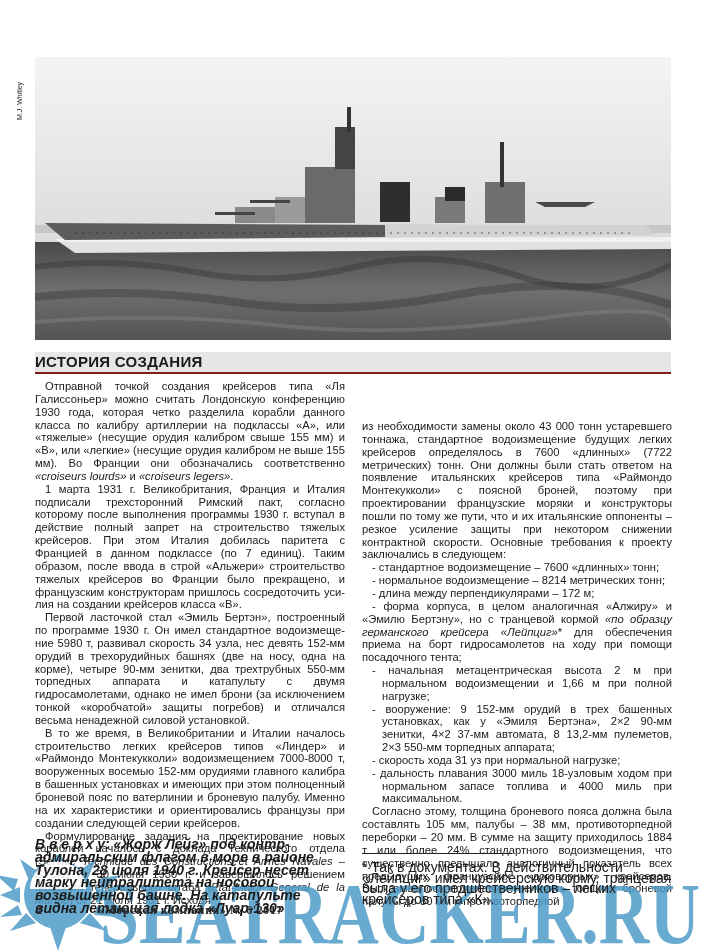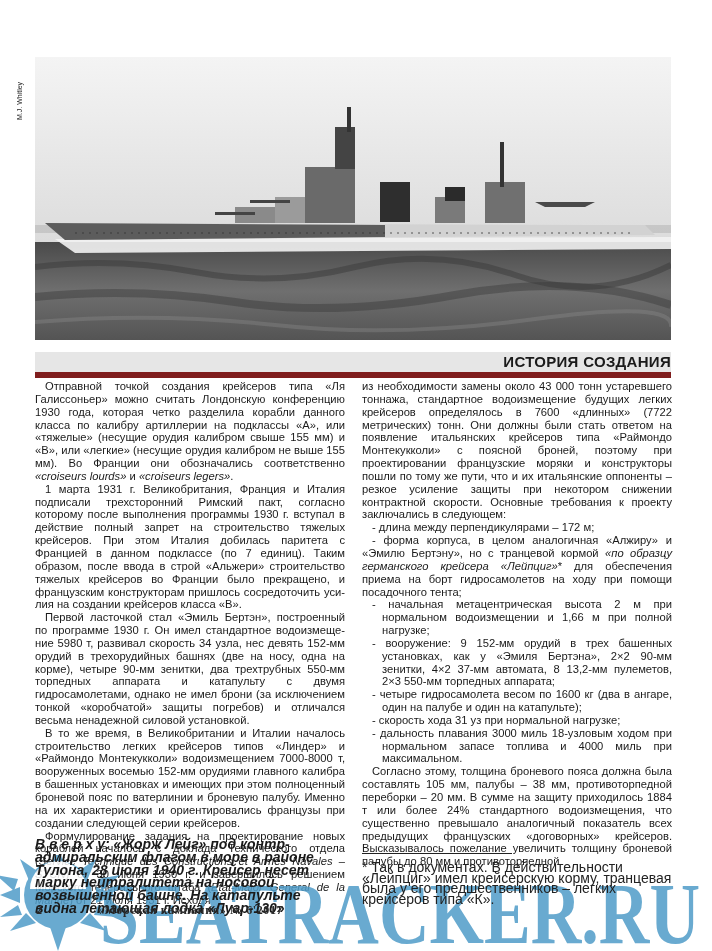--- a/index.html
+++ b/index.html
@@ -16,34 +16,34 @@
     position: absolute; left: 0; top: 60px; white-space: nowrap;
     transform: rotate(-90deg); transform-origin: left top;
   }
   .photo {
     position: absolute; left: 35px; top: 57px; width: 636px; height: 283px;
     overflow: hidden; background: #8a8a8a;
   }
   .photo svg { display: block; }
   .heading-bar {
     position: absolute; left: 35px; top: 352px; width: 636px; height: 20px;
-    background: #e6e6e6; border-bottom: 6px solid #7f1d1d;
-    text-align: right; font-weight: bold; font-size: 15px; line-height: 20px;
+    background: #e6e6e6; border-bottom: 2px solid #7f1d1d;
+    text-align: left; font-weight: bold; font-size: 15px; line-height: 20px;
     letter-spacing: 0.3px; color: #1a1a1a;
     font-family: "Liberation Sans", sans-serif;
   }
   .col {
     position: absolute; top: 380px; width: 310px;
     font-size: 11.2px; line-height: 12.85px; text-align: justify;
     font-family: "Liberation Sans", sans-serif;
   }
   .col-left { left: 35px; }
   .col-right { left: 362px; }
   .col p { margin: 0; text-indent: 10px; }
-  .col p.noind { text-indent: 0; }
+  .col p.noind { text-indent: 0; margin-top: 40px; }
   .col ul { list-style: none; margin: 0; padding: 0; }
   .col ul li { padding-left: 10px; text-indent: -0px; }
   .col ul li.hang { padding-left: 20px; text-indent: -10px; }
   i { }
   .caption {
     position: absolute; left: 35px; top: 838px; width: 300px;
     font-size: 14px; line-height: 12.8px; font-weight: bold; font-style: italic;
     color: #1a1a1a; z-index: 3;
   }
   .footnote-rule {
@@ -122,27 +122,28 @@
   <p><span>Отправной точкой создания крейсеров типа «Ля Галиссонь­ер» можно считать Лондонскую конференцию 1930 года, которая четко разделила корабли данного класса по калибру артиллерии на подклассы «А», или «тяжелые» (несущие ору­дия калибром свыше 155 мм) и «В», или «легкие» (несущие орудия калибром не выше 155 мм). Во Франции они обозна­чались соответственно </span><i>«croiseurs lourds»</i><span> и </span><i>«croiseurs legers»</i><span>.</span></p>
   <p>1 марта 1931 г. Великобритания, Франция и Италия подпи­сали трехсторонний Римский пакт, согласно которому после выполнения программы 1930 г. вступал в действие полный запрет на строительство тяжелых крейсеров. При этом Италия добилась паритета с Францией в данном подклассе (по 7 еди­ниц). Таким образом, после ввода в строй «Альжери» строи­тельство тяжелых крейсеров во Франции было прекращено, и французским конструкторам пришлось сосредоточить уси­лия на создании крейсеров класса «В».</p>
   <p>Первой ласточкой стал «Эмиль Бертэн», построенный по программе 1930 г. Он имел стандартное водоизмеще­ние 5980 т, развивал скорость 34 узла, нес девять 152-мм ору­дий в трехорудийных башнях (две на носу, одна на корме), четыре 90-мм зенитки, два трехтрубных 550-мм торпедных аппарата и катапульту с двумя гидросамолетами, однако не имел брони (за исключением тонкой «коробчатой» защиты погребов) и отличался весьма ненадежной силовой установкой.</p>
   <p>В то же время, в Великобритании и Италии нача­лось строительство легких крейсеров типов «Линдер» и «Раймондо Монтекукколи» водоизмещением 7000-8000 т, вооруженных восемью 152-мм орудиями главного калибра в башенных установках и имеющих при этом полноценный броневой пояс по ватерлинии и броневую палубу. Именно на их характеристики и ориентировались французы при соз­дании следующей серии крейсеров.</p>
   <p><span>Формулирование задания на проектирование новых кораблей началось с доклада Технического отдела (</span><i>Service Technique des Constructions et Armes Navales – STCN</i><span>) от 30 июня 1930 г. и завершилось решением Морского генерального штаба (</span><i>Etat-Major General de la Marine</i><span>) от 21 июля 1931 г. Исходя</span></p>
 </div>
 
 <div class="col col-right">
   <p class="noind">из необходимости замены около 43 000 тонн устаревшего тон­нажа, стандартное водоизмещение будущих легких крейсеров определялось в 7600 «длинных» (7722 метрических) тонн. Они должны были стать ответом на появление итальян­ских крейсеров типа «Раймондо Монтекукколи» с поясной броней, поэтому при проектировании французские моряки и конструкторы пошли по тому же пути, что и их итальянские оппоненты – резкое усиление защиты при некотором сниже­нии контрактной скорости. Основные требования к проекту заключались в следующем:</p>
   <ul>
+    <li>- стандартное водоизмещение – 7600 «длинных» тонн;</li>
+    <li>- нормальное водоизмещение – 8214 метрических тонн;</li>
     <li>- длина между перпендикулярами – 172 м;</li>
   </ul>
   <p><span>- форма корпуса, в целом аналогичная «Алжиру» и «Эмилю Бертэну», но с транцевой кормой </span><i>«по образцу германского крейсера «Лейпциг»</i><span>* для обеспечения приема на борт гидро­самолетов на ходу при помощи посадочного тента;</span></p>
   <ul>
     <li class="hang">- начальная метацентрическая высота 2 м при нормальном водоизмещении и 1,66 м при полной нагрузке;</li>
     <li class="hang">- вооружение: 9 152-мм орудий в трех башенных установ­ках, как у «Эмиля Бертэна», 2×2 90-мм зенитки, 4×2 37-мм автомата, 8 13,2-мм пулеметов, 2×3 550-мм торпедных аппарата;</li>
-    <li class="hang">- четыре гидросамолета весом по 1600 кг (два в ангаре, один на палубе и один на катапульте);</li>
     <li class="hang">- скорость хода 31 уз при нормальной нагрузке;</li>
     <li class="hang">- дальность плавания 3000 миль 18-узловым ходом при нор­мальном запасе топлива и 4000 миль при максимальном.</li>
   </ul>
   <p>Согласно этому, толщина броневого пояса должна была составлять 105 мм, палубы – 38 мм, противоторпедной пере­борки – 20 мм. В сумме на защиту приходилось 1884 т или более 24% стандартного водоизмещения, что существенно пре­вышало аналогичный показатель всех предыдущих француз­ских «договорных» крейсеров. Высказывалось пожелание уве­личить толщину броневой палубы до 80 мм и противоторпедной</p>
 </div>
 
 <div class="caption">
   <span>В в е р х у:</span><span> «Жорж Лейг» под контр-адмиральским флагом в море в районе Тулона, 28 июля 1940 г. Крейсер несет марку нейтралитета на носовой возвышенной башне. На катапульте видна летающая лодка «Луар-130»</span>
 </div>
 

